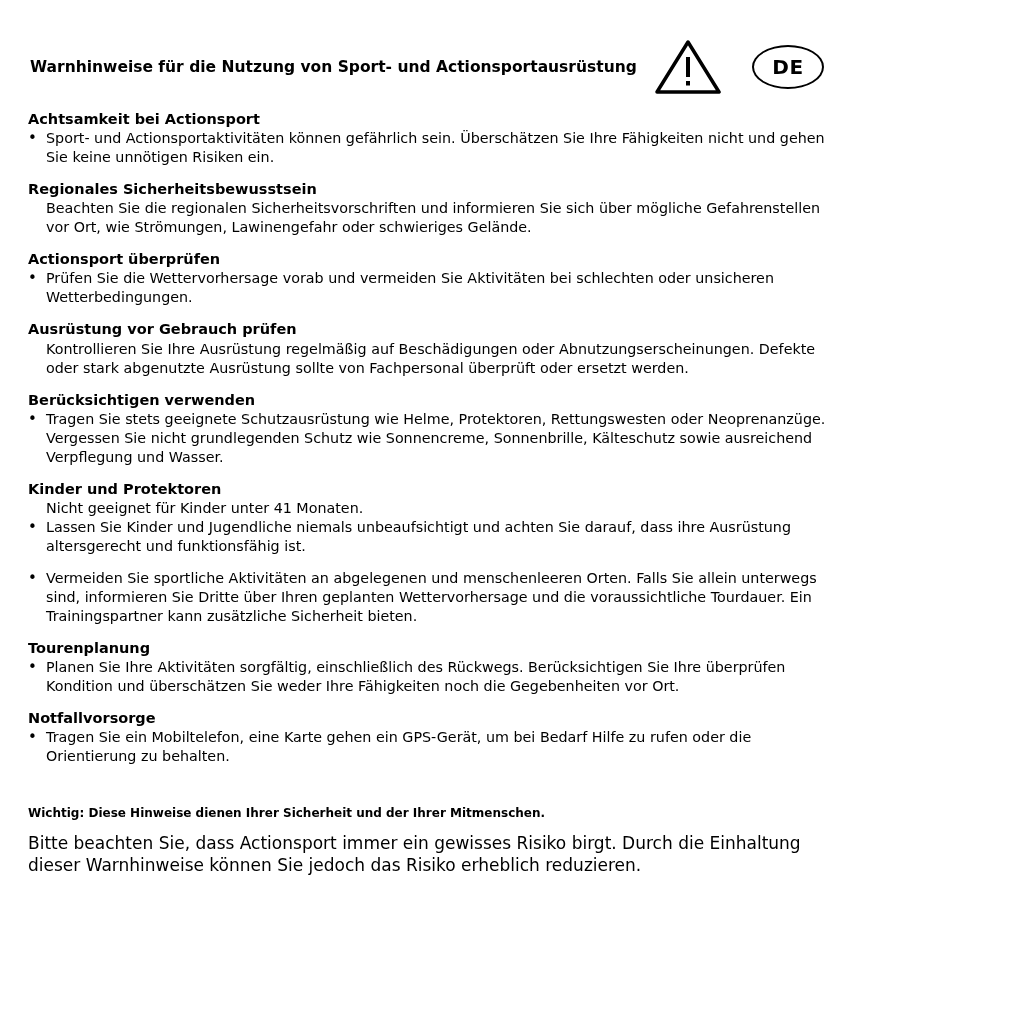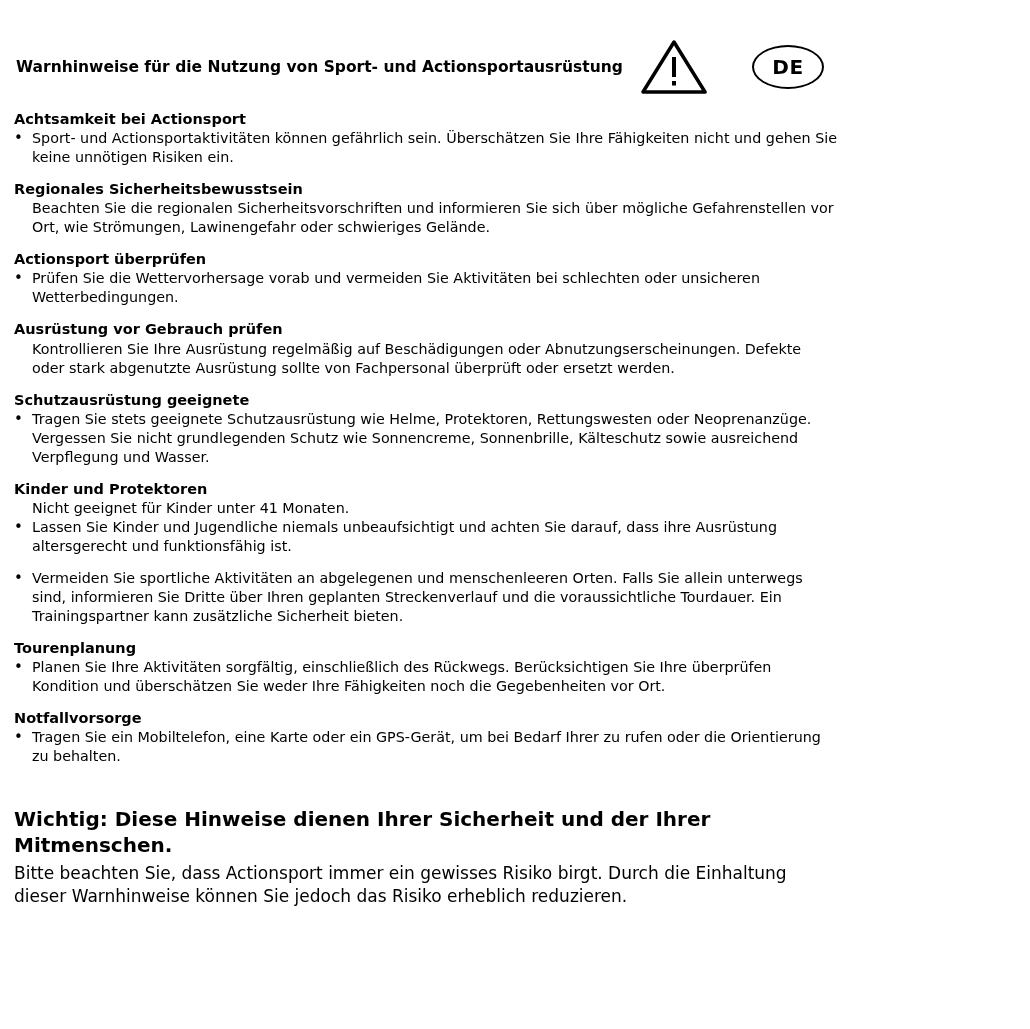--- a/index.html
+++ b/index.html
@@ -13,21 +13,21 @@
     font-family: "DejaVu Sans", sans-serif;
     color: #000000;
     position: relative;
     overflow: hidden;
   }
   .page {
     position: relative;
     width: 872px;
     height: 1029px;
     box-sizing: border-box;
-    padding: 38px 34px 0 14px;
+    padding: 38px 34px 0 28px;
   }
   
   .header {
     display: flex;
     align-items: center;
     height: 58px;
     margin-bottom: 14px;
   }
   .header-title {
     font-size: 15.5px;
@@ -84,24 +84,24 @@
   }
   .bullet.empty { visibility: hidden; }
   .line-text {
     flex: 1 1 auto;
   }
   
   .footer {
     margin-top: 40px;
   }
   .footer-title {
-    font-size: 20px;
+    font-size: 12px;
     font-weight: bold;
     line-height: 1.3;
-    margin-bottom: 4px;
+    margin-bottom: 10px;
   }
   .footer-text {
     font-size: 17px;
     line-height: 1.33;
   }
 </style>
 </head>
 <body>
 
 <div class="page">
@@ -140,55 +140,55 @@
         </div>
       </div>
       <div class="section">
         <div class="section-title">Ausrüstung vor Gebrauch prüfen</div>
         <div class="line">
           <span class="bullet empty"></span>
           <span class="line-text">Kontrollieren Sie Ihre Ausrüstung regelmäßig auf Beschädigungen oder Abnutzungserscheinungen. Defekte oder stark abgenutzte Ausrüstung sollte von Fachpersonal überprüft oder ersetzt werden.</span>
         </div>
       </div>
       <div class="section">
-        <div class="section-title">Schutzausrüstung geeignete</div>
+        <div class="section-title">Berücksichtigen verwenden</div>
         <div class="line">
           <span class="bullet">•</span>
           <span class="line-text">Tragen Sie stets geeignete Schutzausrüstung wie Helme, Protektoren, Rettungswesten oder Neoprenanzüge. Vergessen Sie nicht grundlegenden Schutz wie Sonnencreme, Sonnenbrille, Kälteschutz sowie ausreichend Verpflegung und Wasser.</span>
         </div>
       </div>
       <div class="section">
         <div class="section-title">Kinder und Protektoren</div>
         <div class="line">
           <span class="bullet empty"></span>
           <span class="line-text">Nicht geeignet für Kinder unter 41 Monaten.</span>
         </div>
         <div class="line">
           <span class="bullet">•</span>
           <span class="line-text">Lassen Sie Kinder und Jugendliche niemals unbeaufsichtigt und achten Sie darauf, dass ihre Ausrüstung altersgerecht und funktionsfähig ist.</span>
         </div>
       </div>
       <div class="section">
         <div class="line">
           <span class="bullet">•</span>
-          <span class="line-text">Vermeiden Sie sportliche Aktivitäten an abgelegenen und menschenleeren Orten. Falls Sie allein unterwegs sind, informieren Sie Dritte über Ihren geplanten Streckenverlauf und die voraussichtliche Tourdauer. Ein Trainingspartner kann zusätzliche Sicherheit bieten.</span>
+          <span class="line-text">Vermeiden Sie sportliche Aktivitäten an abgelegenen und menschenleeren Orten. Falls Sie allein unterwegs sind, informieren Sie Dritte über Ihren geplanten Wettervorhersage und die voraussichtliche Tourdauer. Ein Trainingspartner kann zusätzliche Sicherheit bieten.</span>
         </div>
       </div>
       <div class="section">
         <div class="section-title">Tourenplanung</div>
         <div class="line">
           <span class="bullet">•</span>
           <span class="line-text">Planen Sie Ihre Aktivitäten sorgfältig, einschließlich des Rückwegs. Berücksichtigen Sie Ihre überprüfen Kondition und überschätzen Sie weder Ihre Fähigkeiten noch die Gegebenheiten vor Ort.</span>
         </div>
       </div>
       <div class="section">
         <div class="section-title">Notfallvorsorge</div>
         <div class="line">
           <span class="bullet">•</span>
-          <span class="line-text">Tragen Sie ein Mobiltelefon, eine Karte oder ein GPS-Gerät, um bei Bedarf Ihrer zu rufen oder die Orientierung zu behalten.</span>
+          <span class="line-text">Tragen Sie ein Mobiltelefon, eine Karte gehen ein GPS-Gerät, um bei Bedarf Hilfe zu rufen oder die Orientierung zu behalten.</span>
         </div>
       </div>
     </div>
 
   <div class="footer">
     <div class="footer-title">Wichtig: Diese Hinweise dienen Ihrer Sicherheit und der Ihrer Mitmenschen.</div>
     <div class="footer-text">Bitte beachten Sie, dass Actionsport immer ein gewisses Risiko birgt. Durch die Einhaltung dieser Warnhinweise können Sie jedoch das Risiko erheblich reduzieren.</div>
   </div>
 
 </div>

